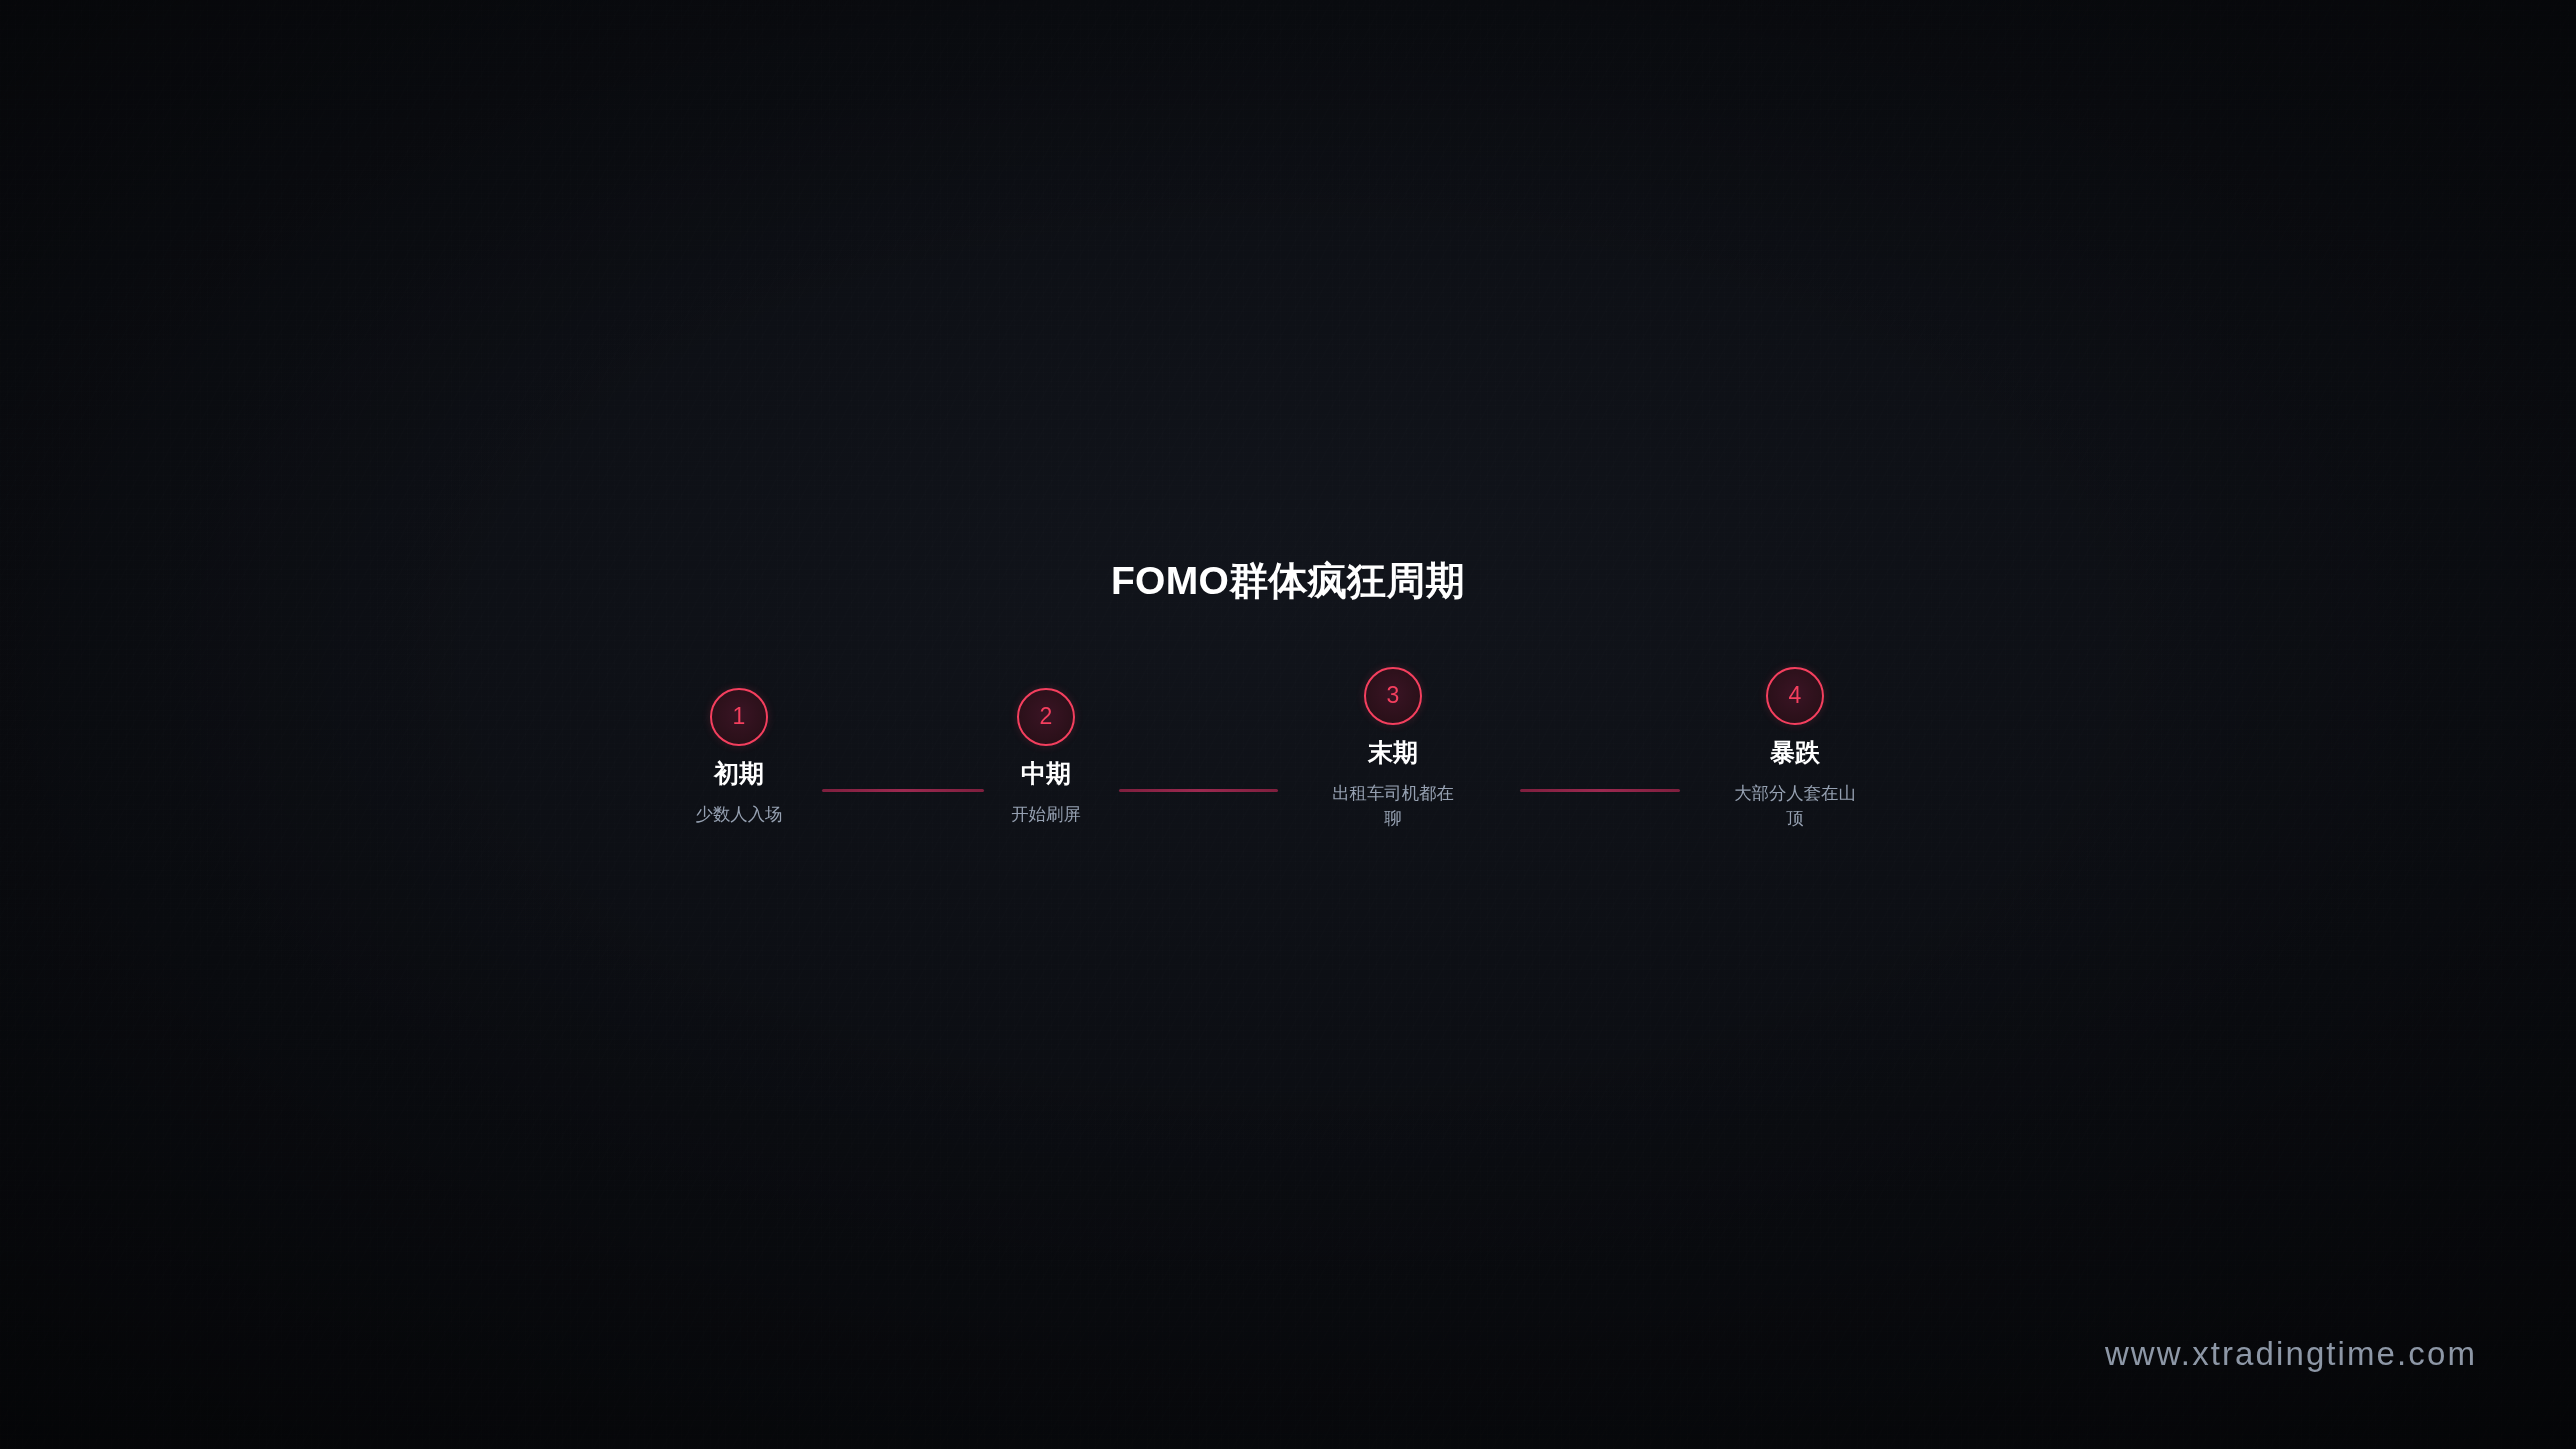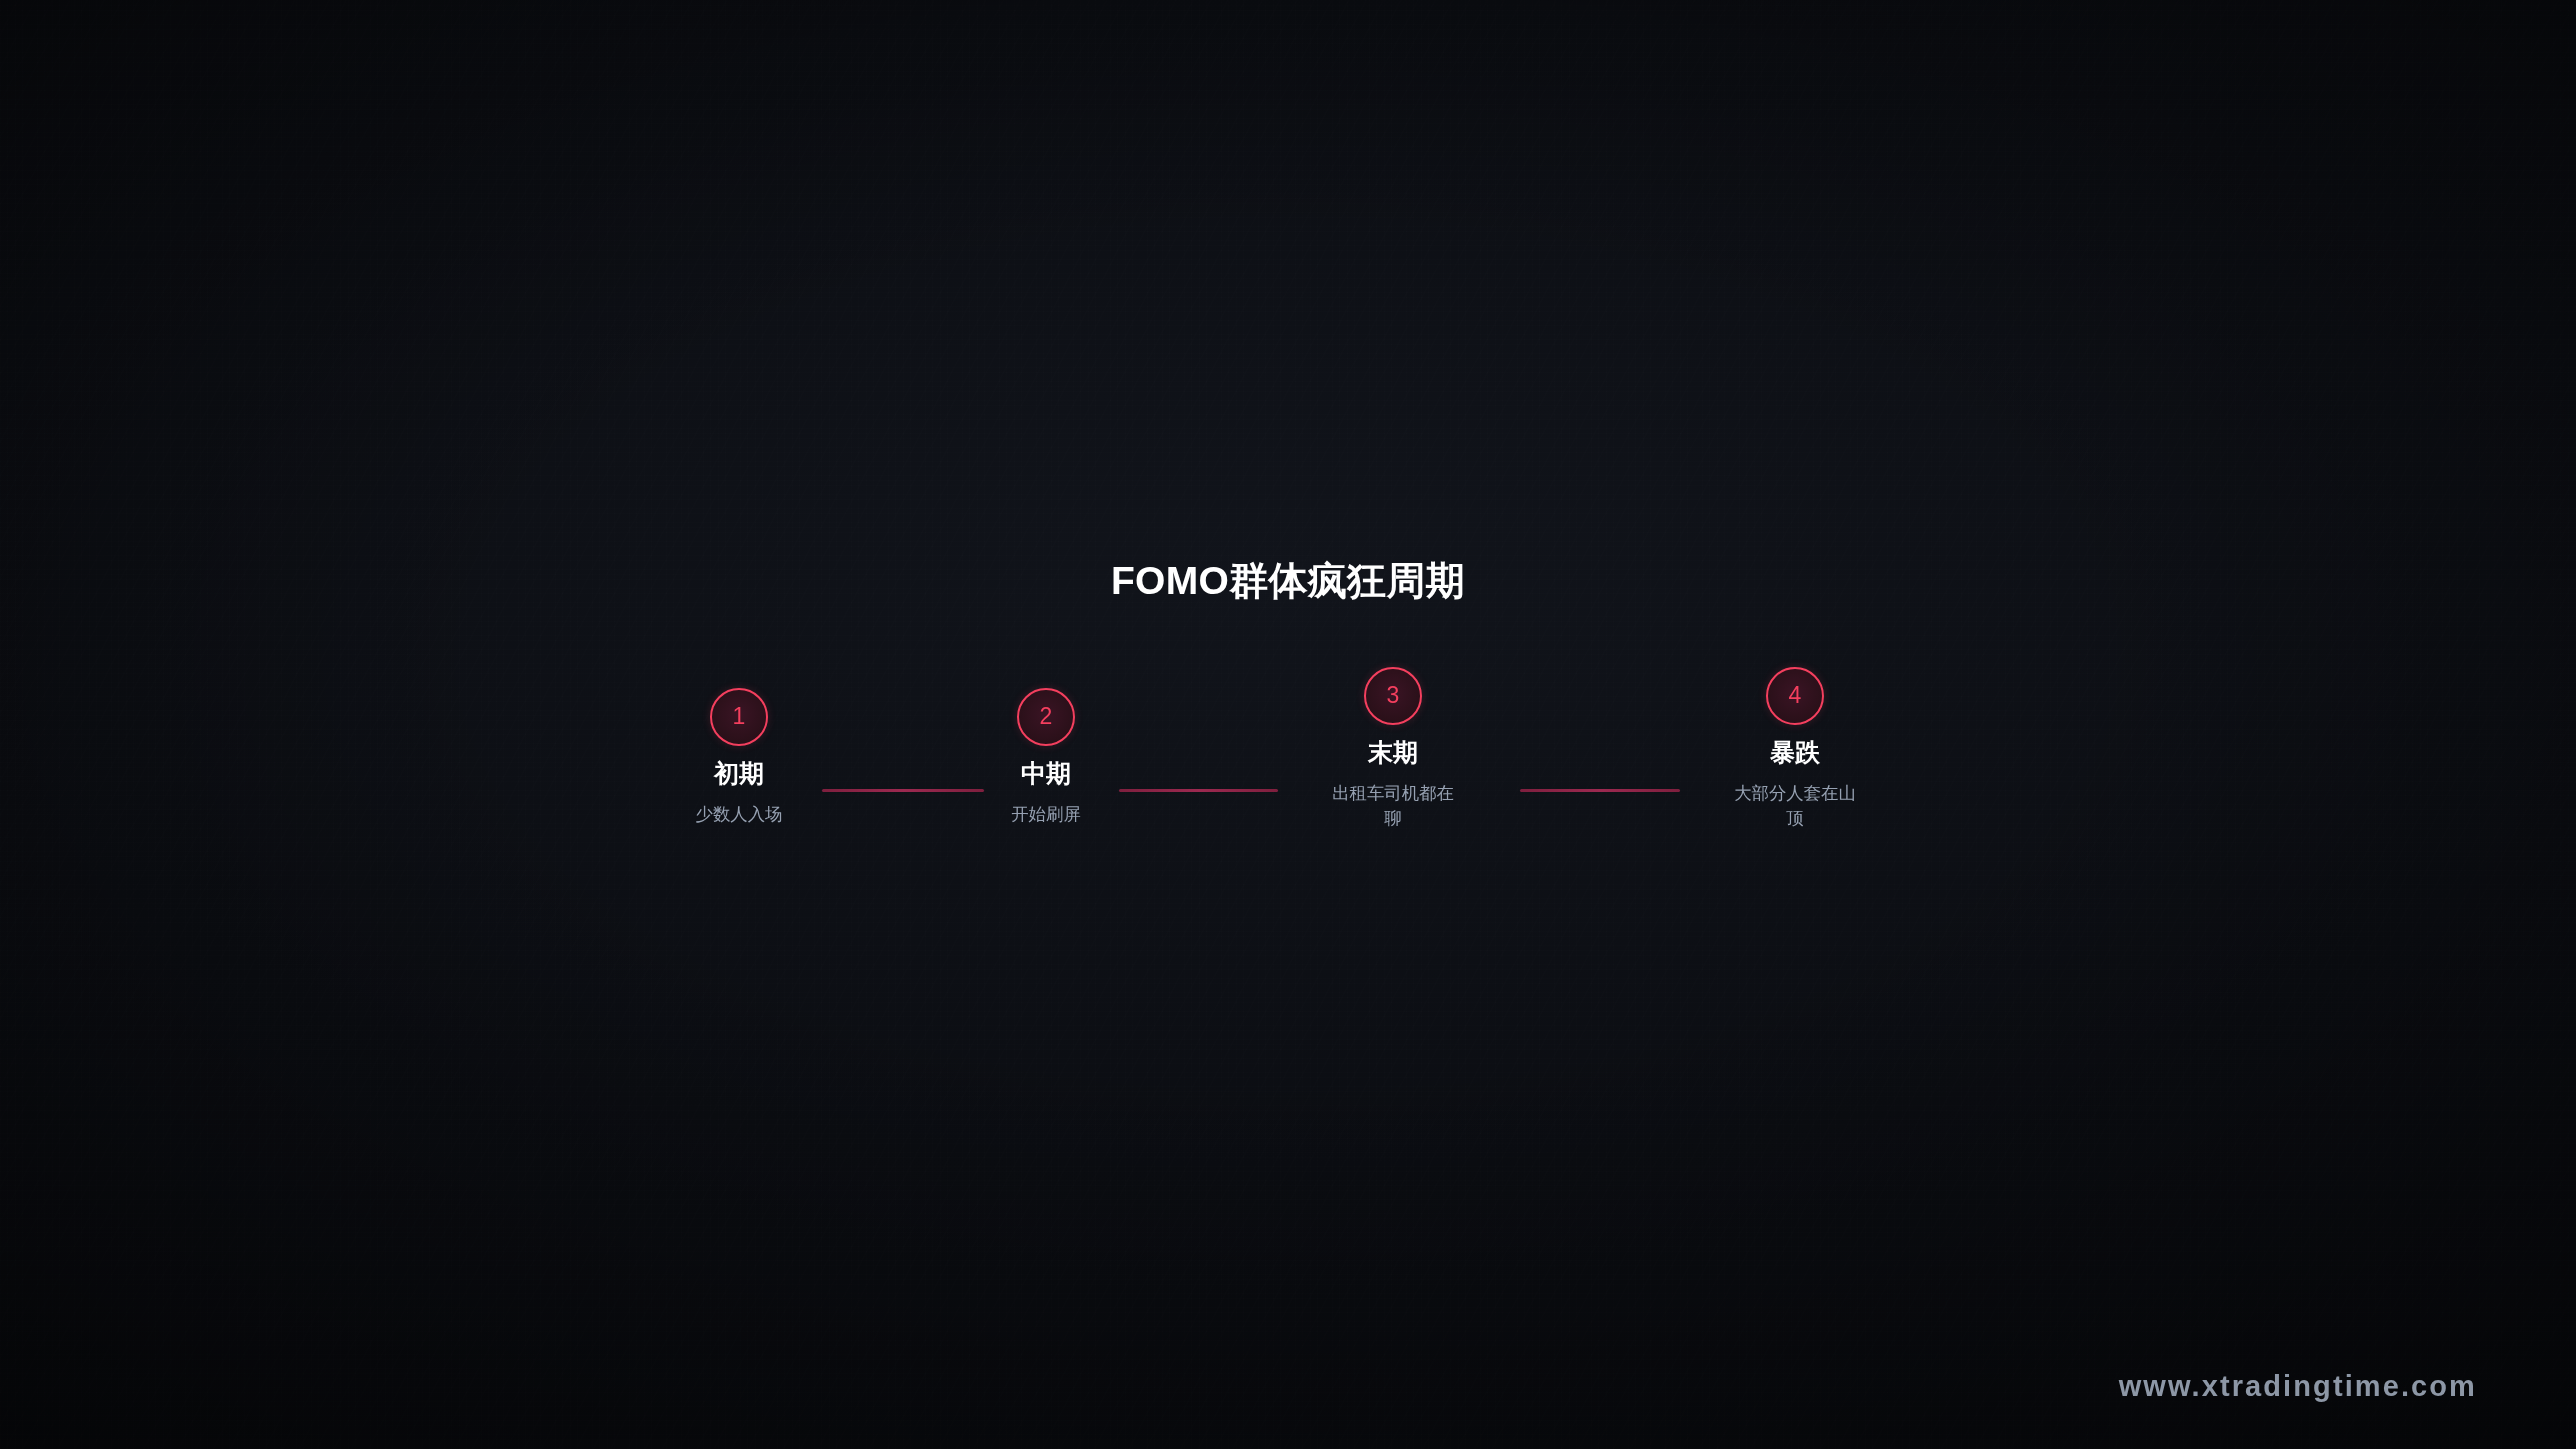--- a/index.html
+++ b/index.html
@@ -113,24 +113,24 @@
     position: absolute;
     height: 2.7px;
     border-radius: 2px;
     background: linear-gradient(90deg, #7e1f3e 0%, #9c2950 50%, #7e1f3e 100%);
   }
 
   
   #watermark {
     position: absolute;
     right: 99px;
-    top: 1370px;
+    top: 1335px;
     color: #8d97a6;
-    font-size: 29px;
-    font-weight: 700;
+    font-size: 33px;
+    font-weight: 400;
     letter-spacing: 2.1px;
     white-space: nowrap;
   }
 </style>
 </head>
 <body>
 
 <div id="stage">
 
   <div id="noise"></div>

